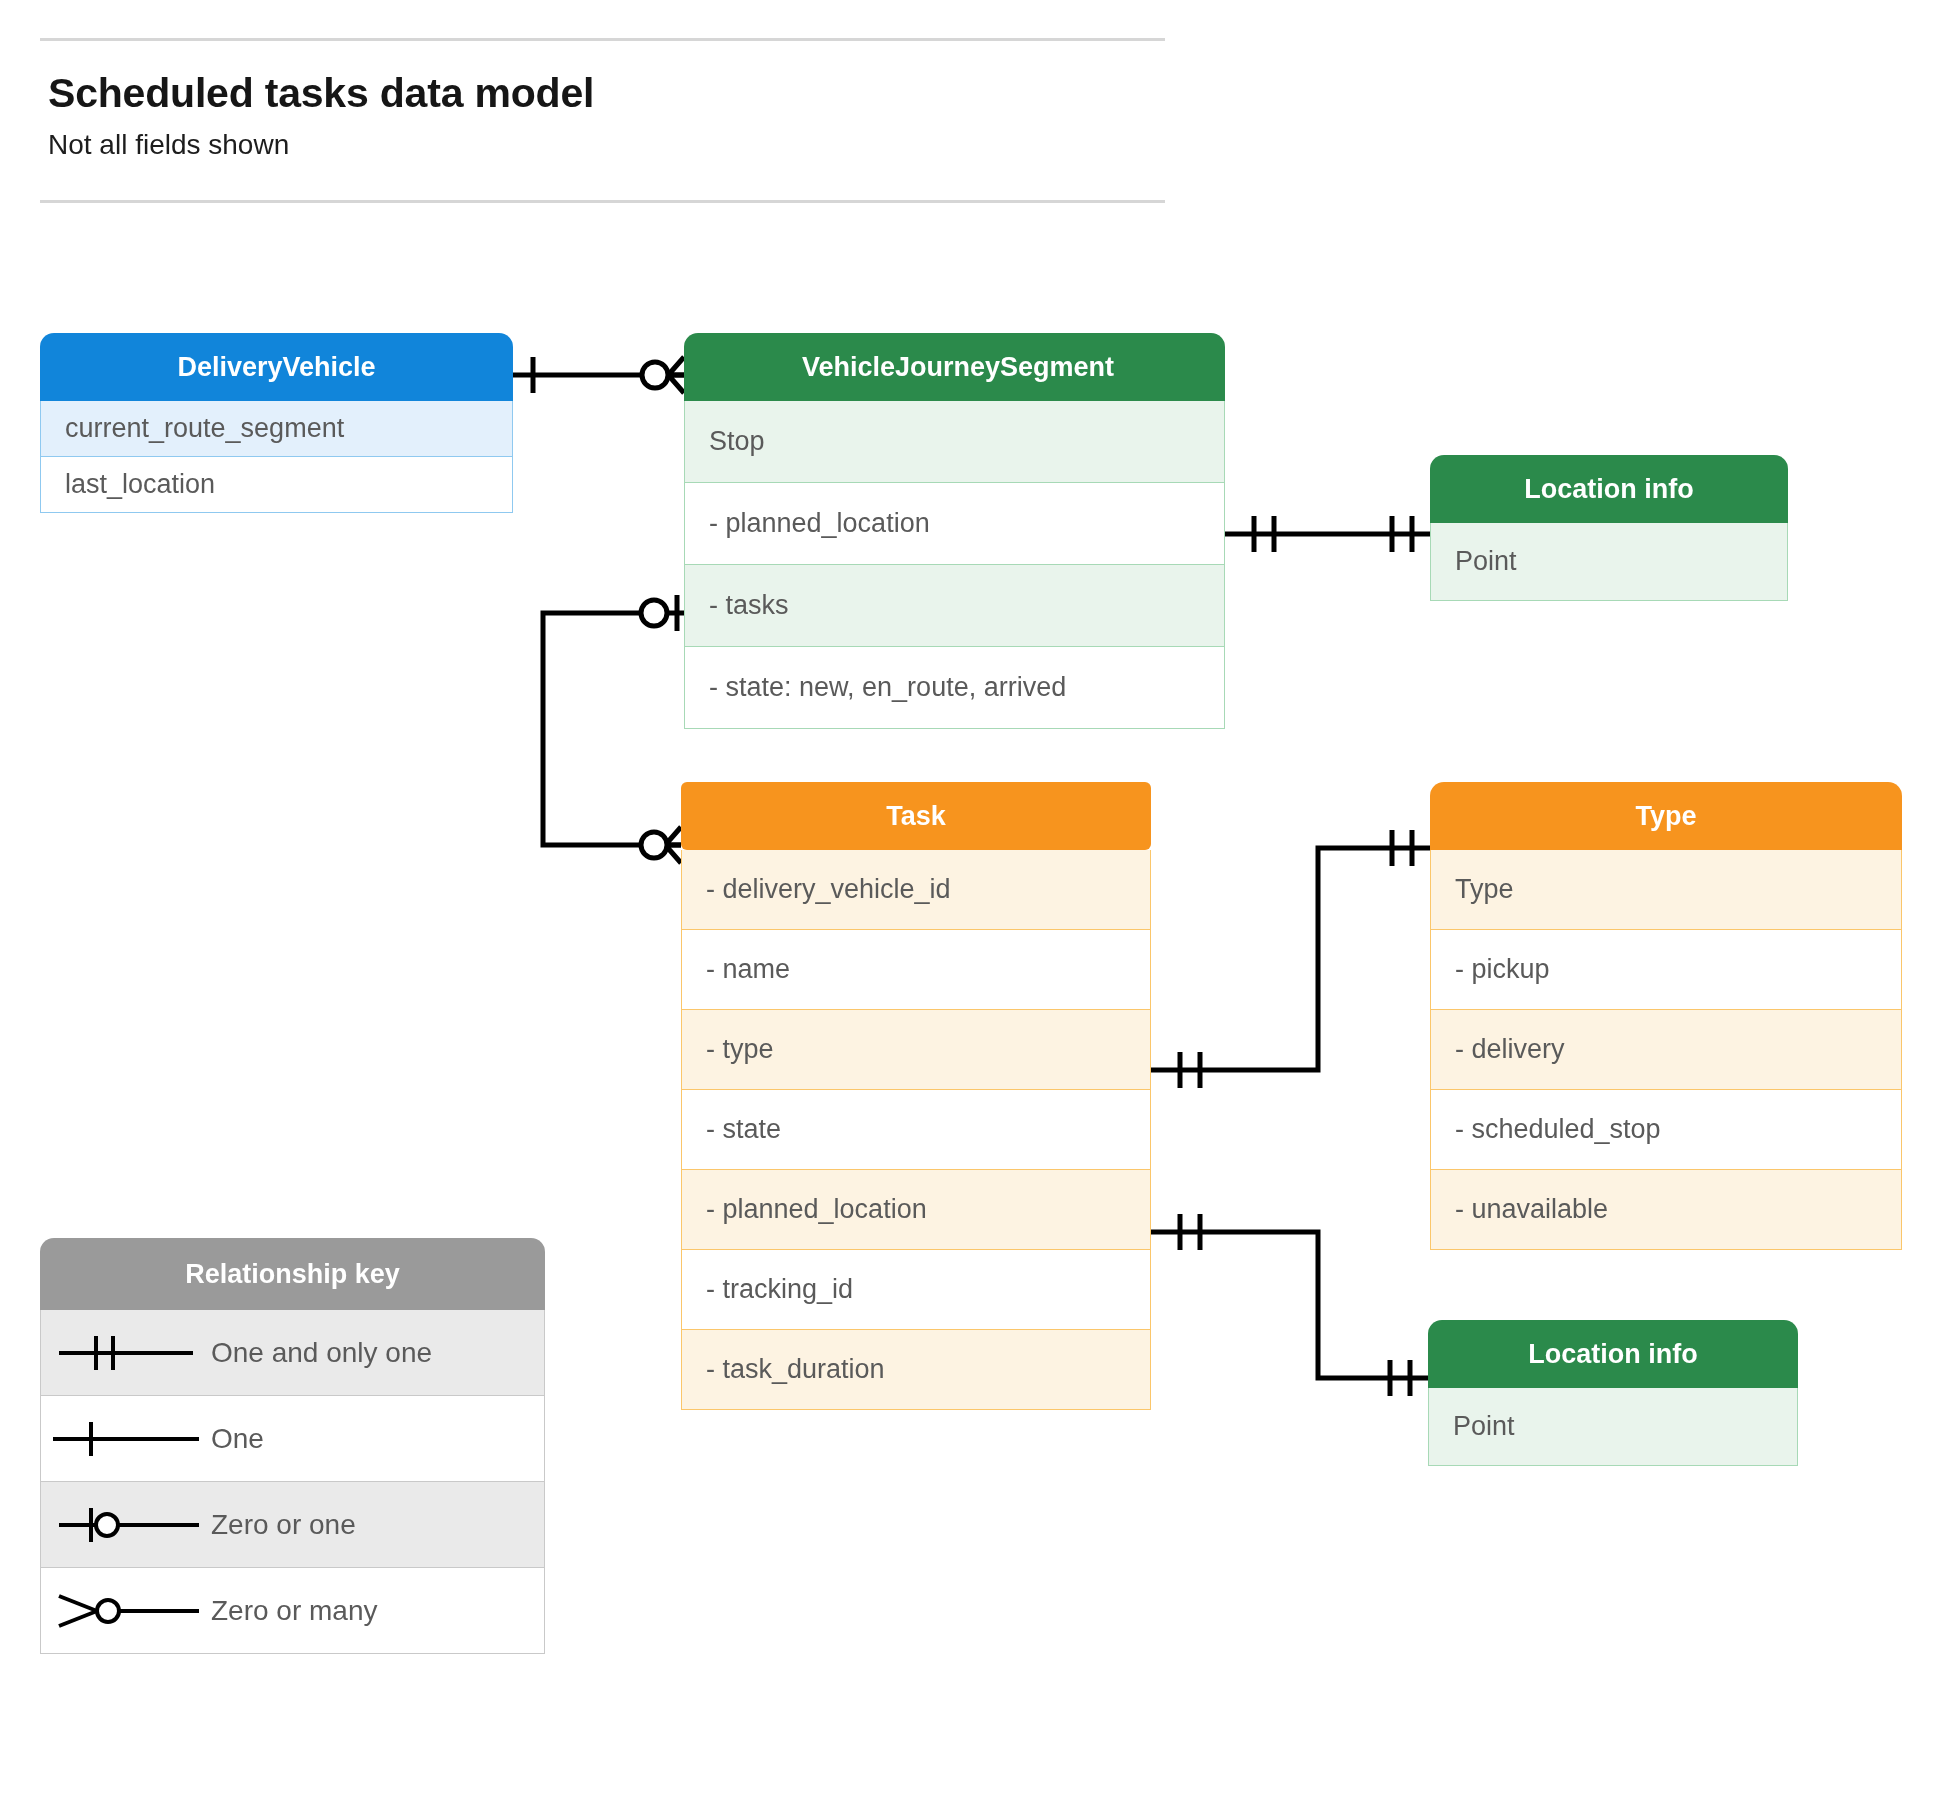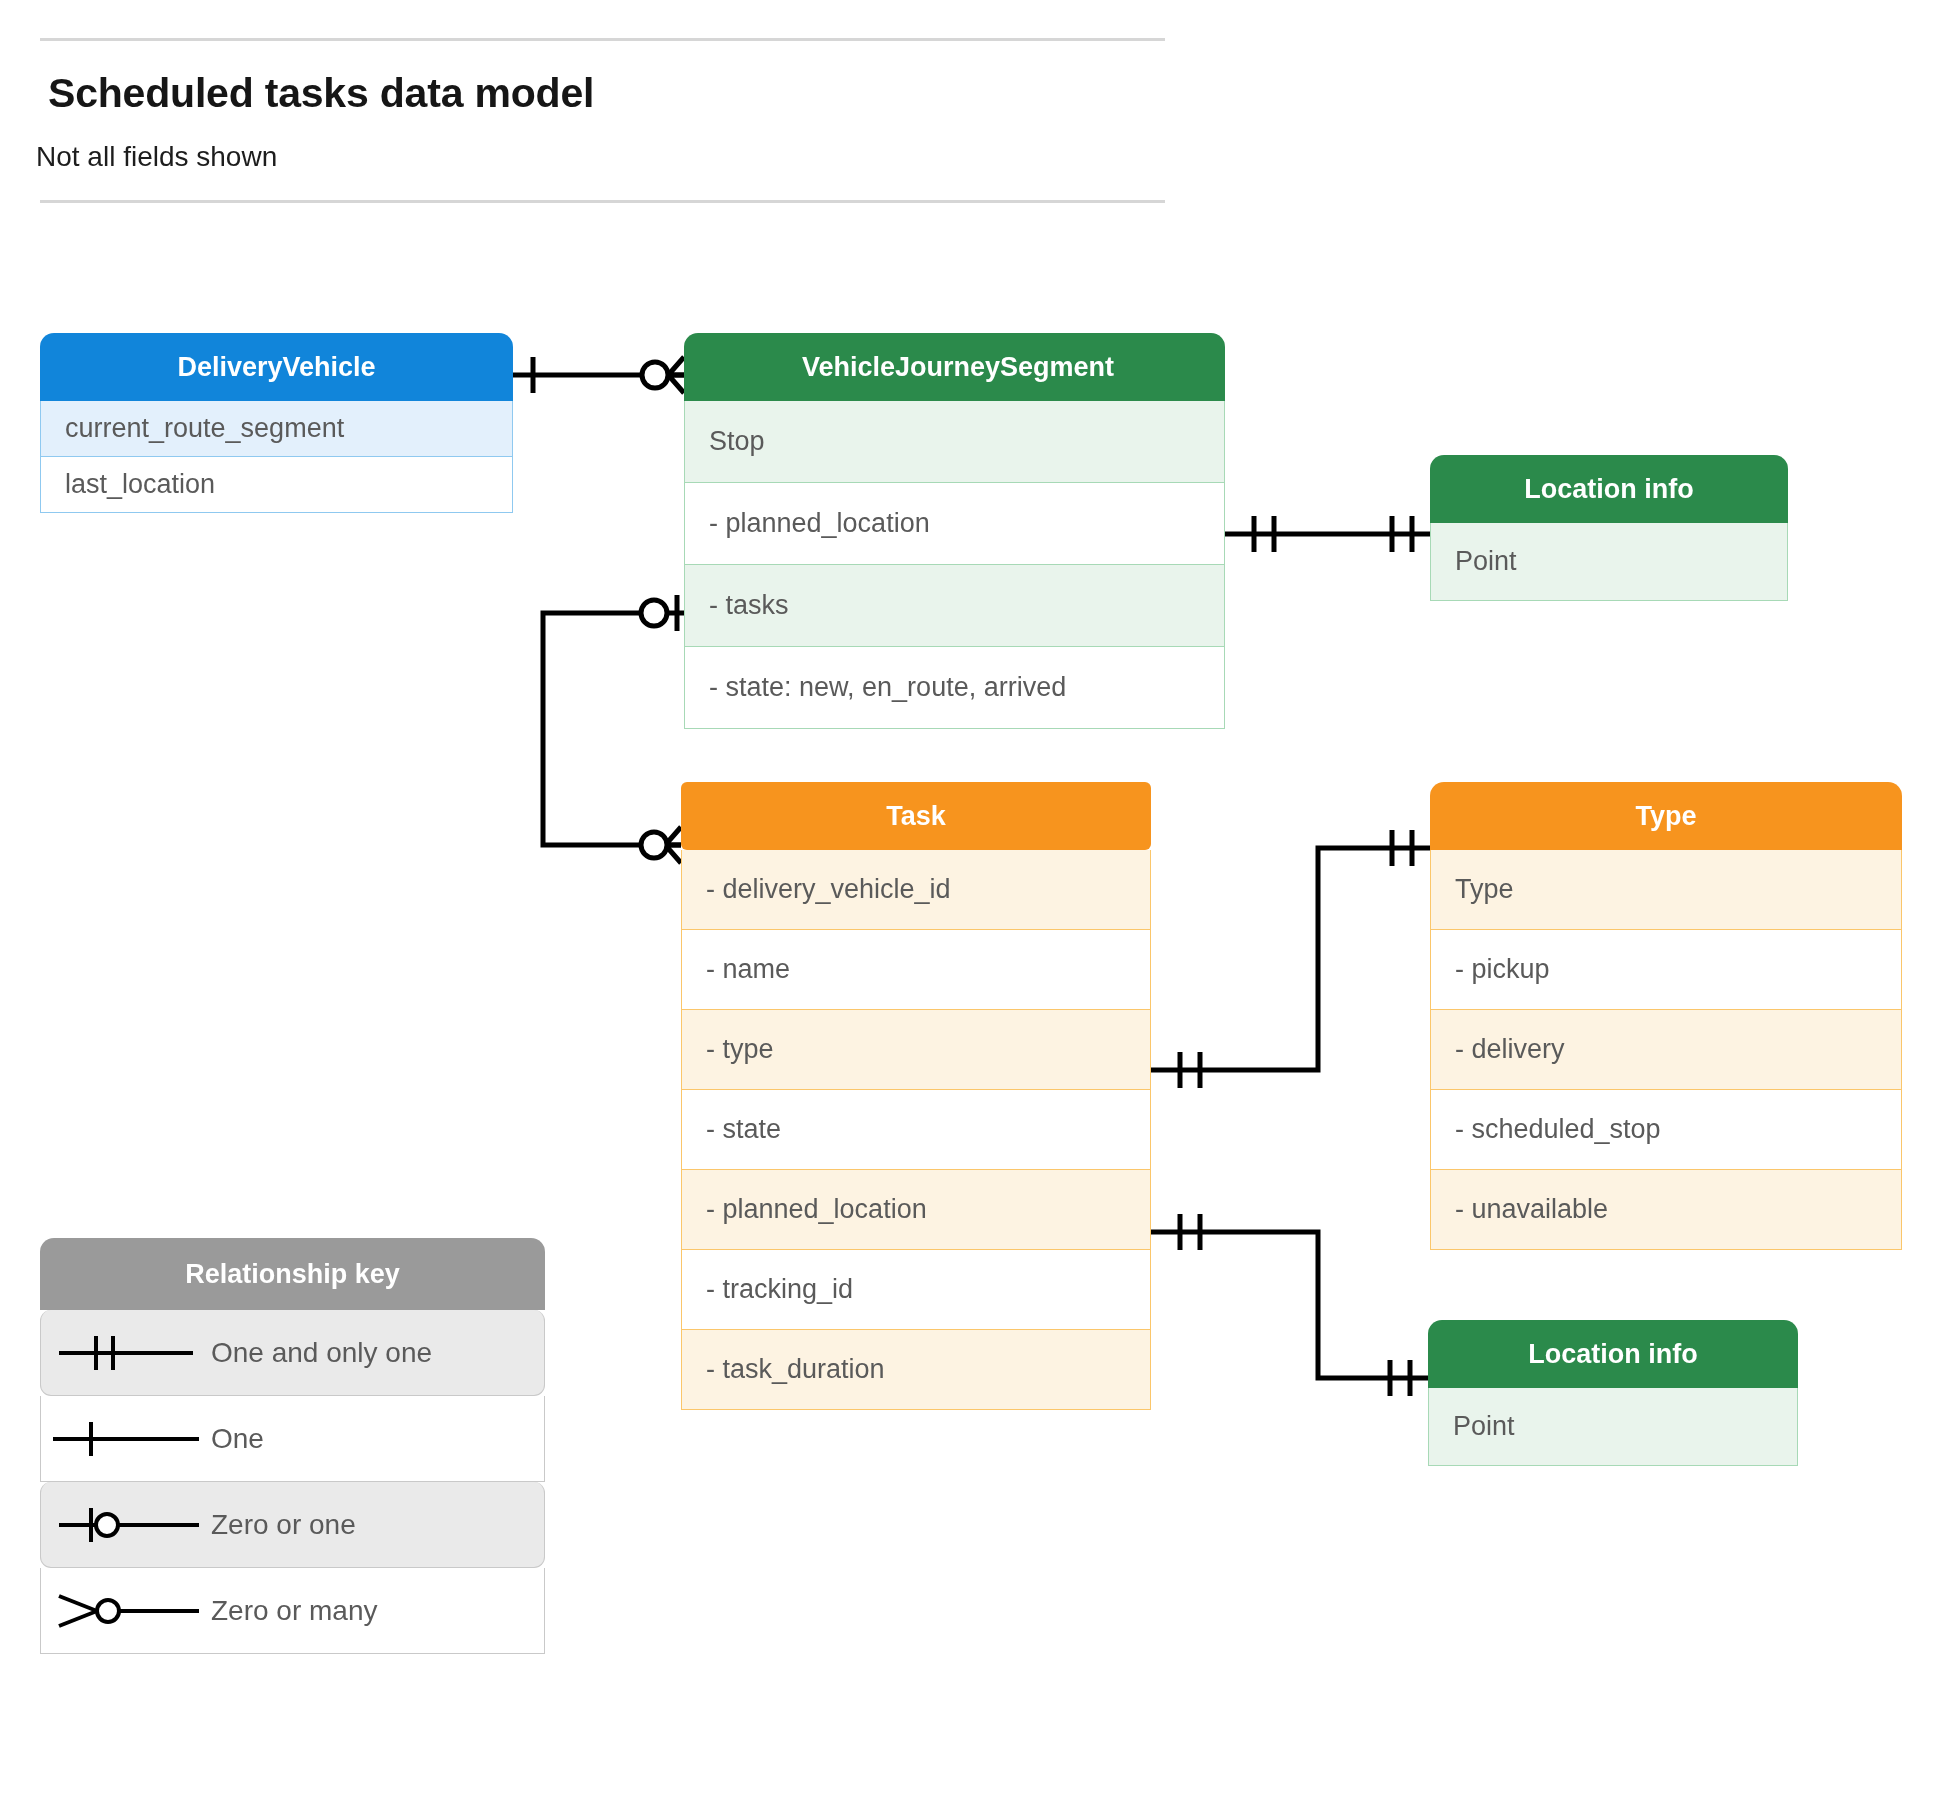--- a/index.html
+++ b/index.html
@@ -13,22 +13,22 @@
   
   .hdr-rule{position:absolute;left:40px;width:1125px;height:3px;background:#d6d6d6;}
   #rule-top{top:38px;}
   #rule-bot{top:200px;}
   #page-title{
     position:absolute;left:48px;top:70px;
     font-size:41px;font-weight:700;color:#161616;letter-spacing:-0.2px;
     white-space:nowrap;
   }
   #page-subtitle{
-    position:absolute;left:36px;top:129px;
-    font-size:28px;font-weight:400;color:#1d1d1d;white-space:nowrap;margin-top:12px;
+    position:absolute;left:48px;top:129px;
+    font-size:28px;font-weight:400;color:#1d1d1d;white-space:nowrap;
   }
 
   
   .entity{position:absolute;box-sizing:border-box;}
   .ent-title{
     box-sizing:border-box;width:100%;
     display:flex;align-items:center;justify-content:center;
     color:#ffffff;font-weight:700;font-size:27px;
     border-radius:14px 14px 0 0;
     white-space:nowrap;
@@ -76,21 +76,21 @@
   #ent-type{left:1430px;top:782px;width:472px;}
   #ent-type .ent-title{height:68px;background:#f7941e;}
   #ent-type .ent-row{height:80px;padding-left:24px;border:1px solid #fbc66a;border-top:none;}
   #ent-type .ent-row.alt{background:#fdf3e2;}
   #ent-type .ent-row.plain{background:#ffffff;}
 
   
   #legend{left:40px;top:1238px;width:505px;}
   #legend .ent-title{height:72px;background:#9a9a9a;}
   #legend .ent-row{height:86px;border:1px solid #c9c9c9;border-top:none;padding-left:0;}
-  #legend .ent-row.alt{background:#eaeaea;border-radius:11px;}
+  #legend .ent-row.alt{background:#eaeaea;}
   #legend .ent-row.plain{background:#ffffff;}
   #legend .sym{width:170px;flex:0 0 170px;display:flex;align-items:center;justify-content:center;}
   #legend .lbl{font-size:28px;color:#5a5a5a;}
 
   
   #connectors{position:absolute;left:0;top:0;width:1940px;height:1805px;pointer-events:none;}
 </style>
 </head>
 <body>
 

